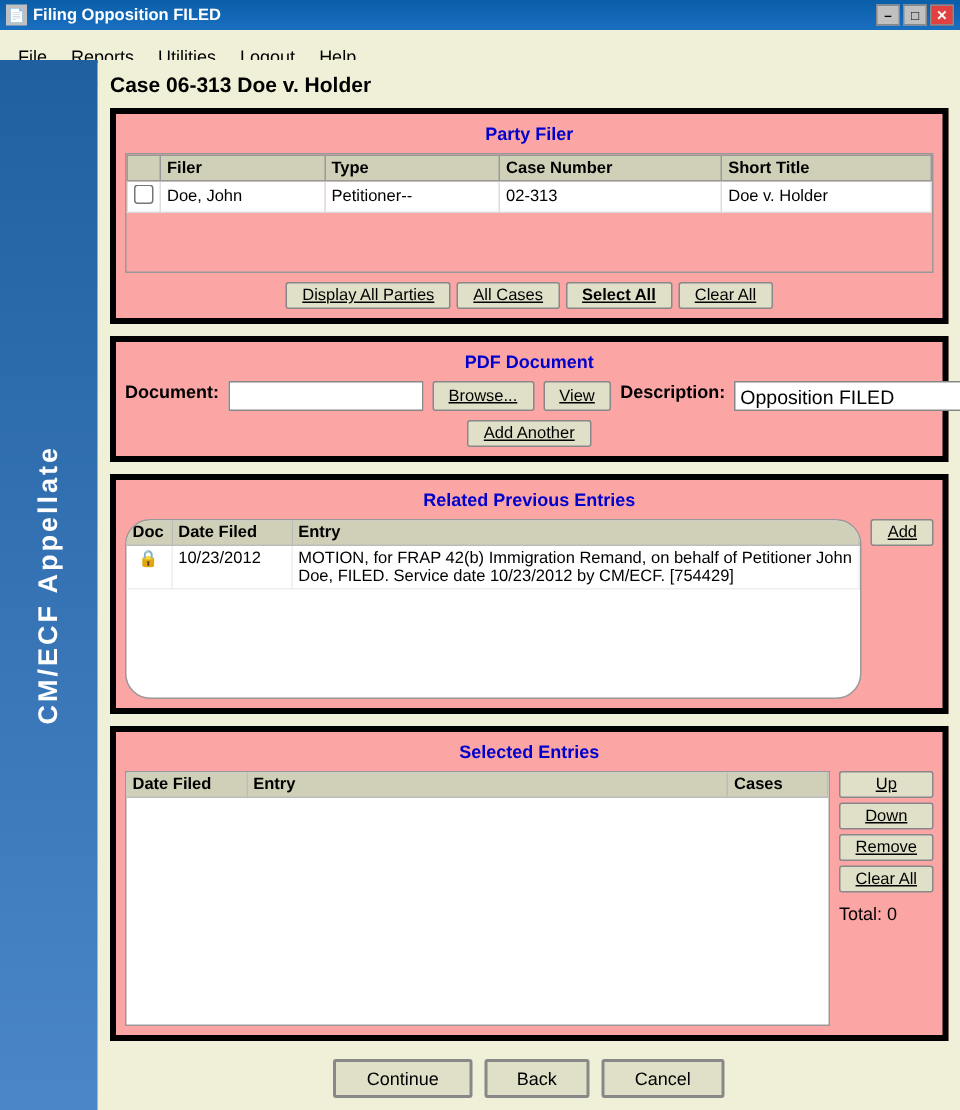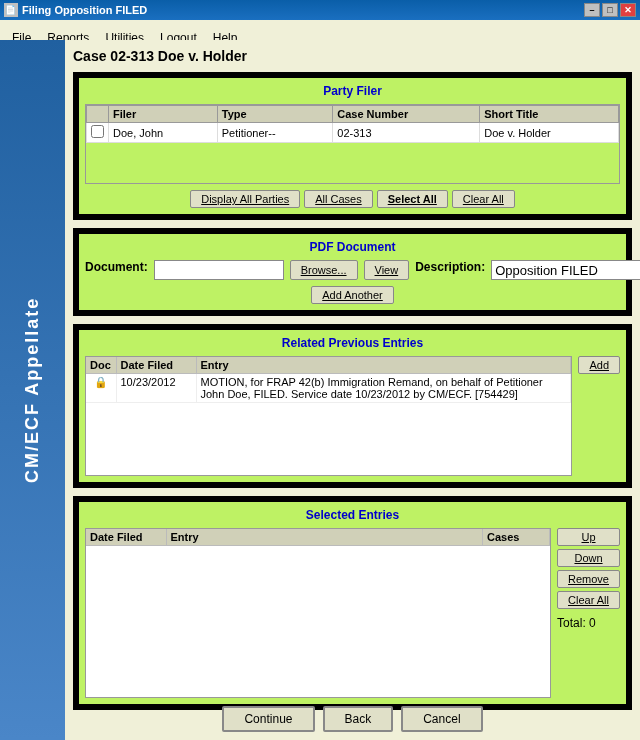--- a/index.html
+++ b/index.html
@@ -84,22 +84,22 @@
       padding: 8px;
       overflow-y: auto;
     }
     #case-title {
       font-size: 14px;
       font-weight: bold;
       margin-bottom: 8px;
     }
     
     .section {
-      border: 6px solid #000000;
-      background: #bef264;
+      border: 4px solid #000000;
+      background: #fca5a5;
       margin-bottom: 8px;
       padding: 6px;
     }
     .section-title {
       color: #0000cc;
       font-weight: bold;
       text-align: center;
       margin-bottom: 6px;
       font-size: 12px;
     }
@@ -264,21 +264,21 @@
   <span class="menu-item">Utilities</span>
   <span class="menu-item">Logout</span>
   <span class="menu-item">Help</span>
 </div>
 
 <div id="sidebar">
   <span>CM/ECF Appellate</span>
 </div>
 
 <div id="main">
-  <div id="case-title">Case 02-313 Doe v. Holder</div>
+  <div id="case-title">Case 06-313 Doe v. Holder</div>
 
   <div class="section">
     <div class="section-title">Party Filer</div>
     <div class="party-table-wrapper">
       <table>
         <thead>
           <tr>
             <th style="width:16px;"></th>
             <th>Filer</th>
             <th>Type</th>
@@ -318,21 +318,21 @@
       <input class="desc-input" type="text" value="Opposition FILED" style="">
     </div>
     <div class="btn-row">
       <button class="btn">Add Another</button>
     </div>
   </div>
 
   <div class="section">
     <div class="section-title">Related Previous Entries</div>
     <div class="entries-row-area">
-      <div class="entries-wrapper" style="flex:1;">
+      <div class="entries-wrapper" style="flex:1;border-radius:17px;">
         <table>
           <thead>
             <tr>
               <th style="width:30px;">Doc</th>
               <th style="width:80px;">Date Filed</th>
               <th>Entry</th>
             </tr>
           </thead>
           <tbody>
             <tr>

